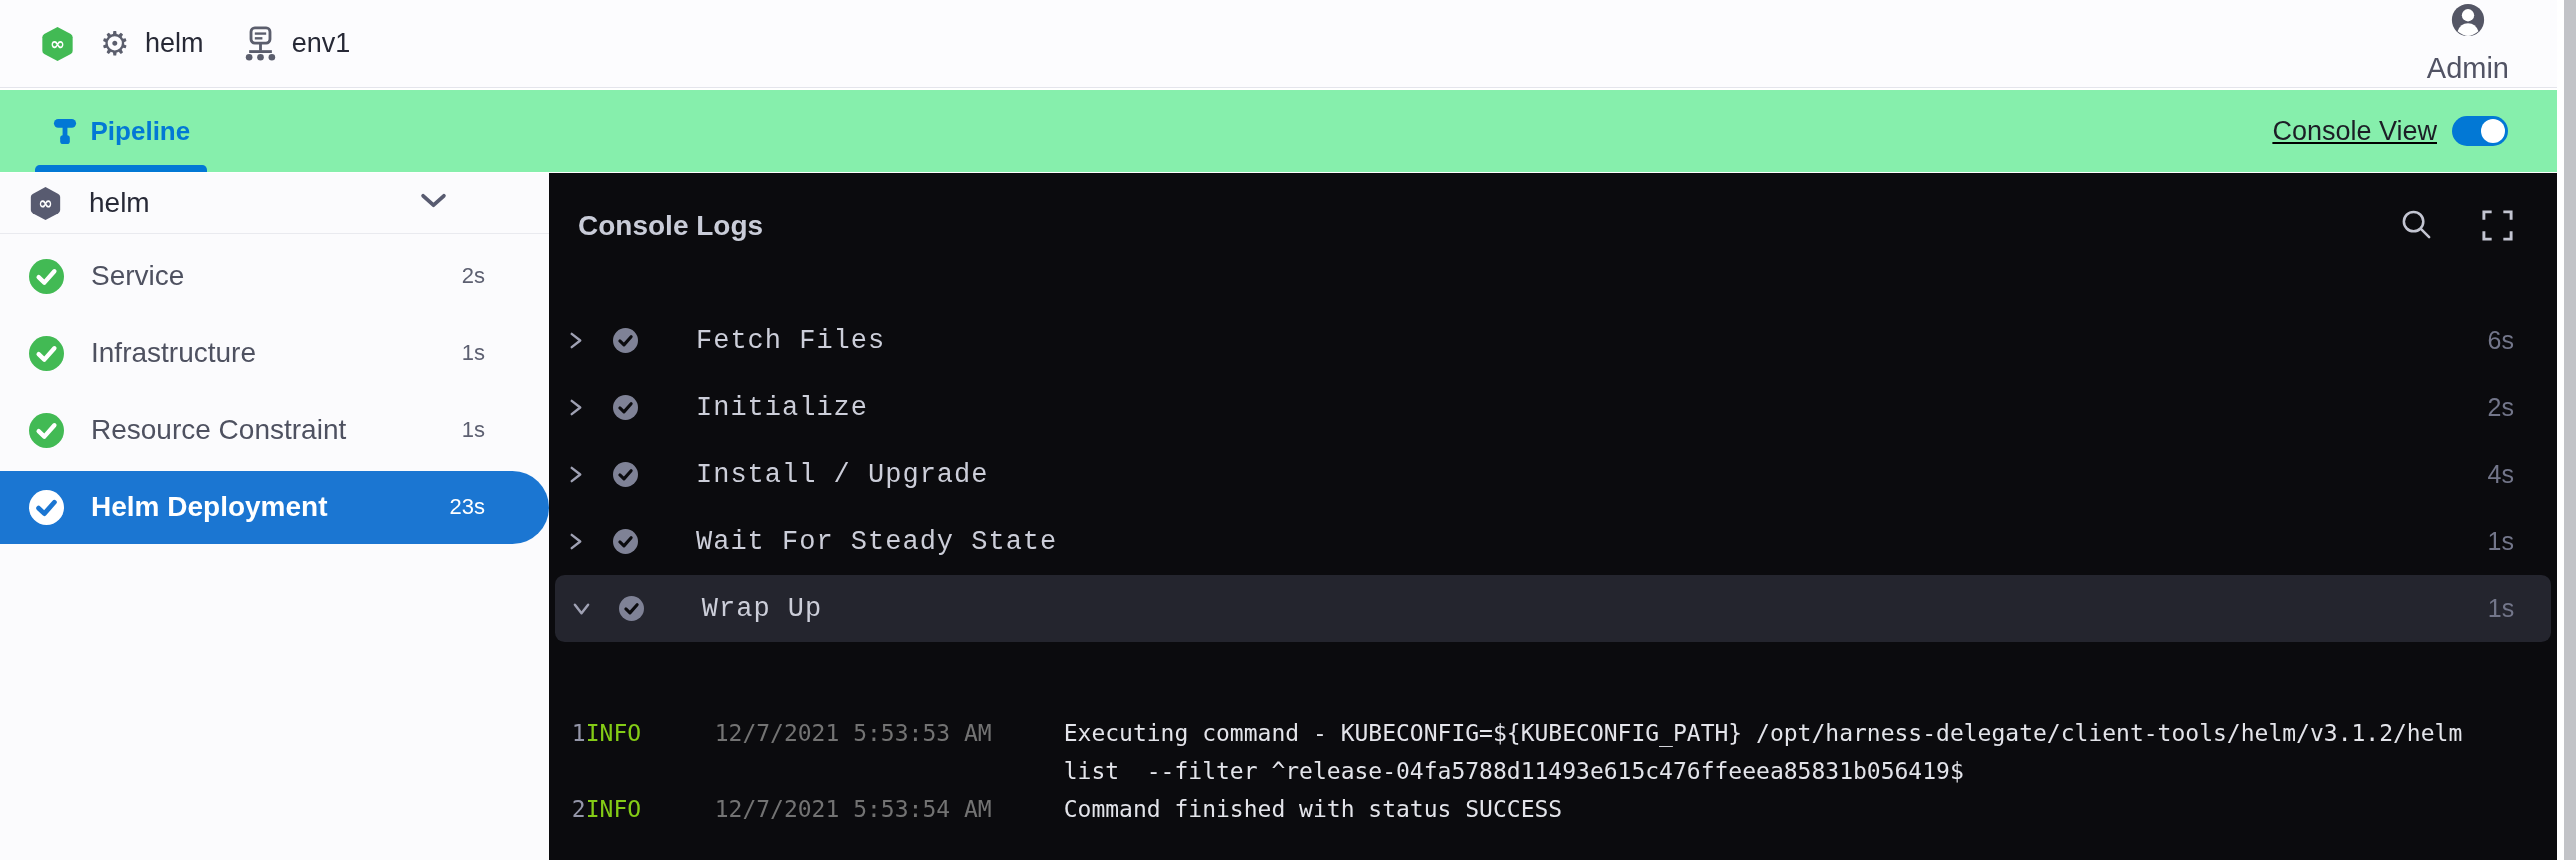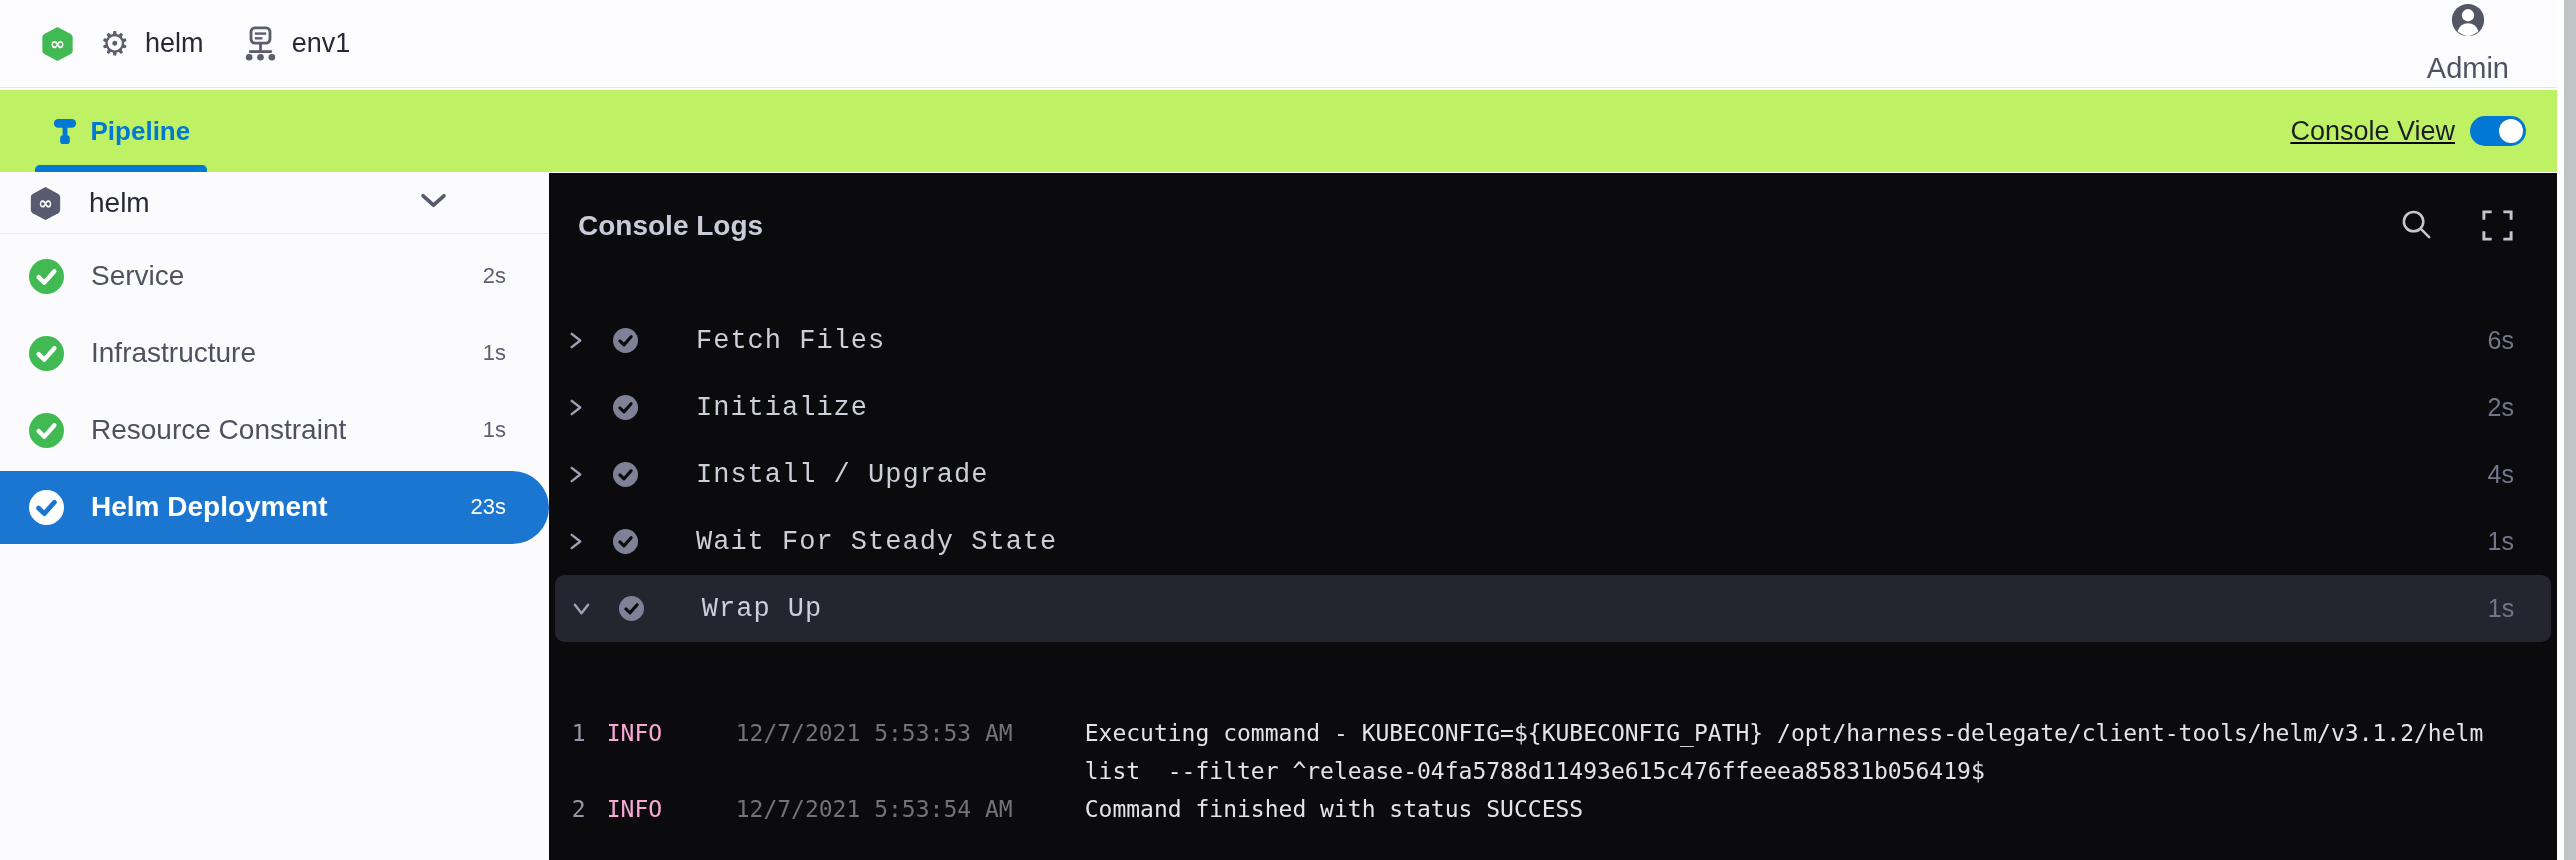--- a/index.html
+++ b/index.html
@@ -17,21 +17,21 @@
   .topbar .gear { font-size:33px; color:#5b5e6d; margin-left:25px; line-height:1; }
   .topbar .crumb-label { font-size:27px; color:#272936; margin-left:15.3px; }
   .topbar .env-ic { margin-left:40px; }
   .topbar .spacer { flex:1; }
   .topbar .admin { display:flex; align-items:center; gap:13.4px; cursor:pointer;flex-direction:column; }
   .topbar .admin-label { font-size:29px; color:#515364; }
 
   
   .tabbar {
     position:absolute; left:0; top:90px; width:2576px; height:82px;
-    background:#bef264; display:flex; align-items:center; padding:0 50px 0 35px;
+    background:#86efac; display:flex; align-items:center; padding:0 68px 0 35px;
   }
   .tab { display:flex; align-items:center; gap:12.5px; height:100%; position:relative; cursor:pointer; padding:0 17px; }
   .tab-label { font-size:26px; color:#2b2e39; }
   .tab.active .tab-label { color:#0278d5; font-weight:bold; }
   .tab-underline { position:absolute; left:0; bottom:0; width:100%; height:6.7px; background:#0278d5; border-radius:4.8px 4.8px 0 0; }
   .tab + .tab { margin-left:27px; }
   .tabbar .spacer { flex:1; }
   .consoleview { display:flex; align-items:center; gap:15px;text-decoration:underline; }
   .consoleview-label { font-size:27px; color:#1c1e26; }
   .toggle { width:56px; height:30px; background:#0278d5; border-radius:15.3px; position:relative; cursor:pointer; }
@@ -43,21 +43,21 @@
     background:#fbfbfd;
   }
   .stage-group-row {
     height:61px; display:flex; align-items:center; padding:0 0 0 29px;
     border-bottom:1.9px solid #e9eaef; position:relative; cursor:pointer;
   }
   .stage-group-label { font-size:28px; color:#272936; margin-left:27px; }
   .stage-group-row .chev { position:absolute; right:102px; top:19px; }
   .stages { margin-top:3.8px; }
   .stage-row {
-    height:77px; display:flex; align-items:center; padding:0 43px 0 29px; cursor:pointer;
+    height:77px; display:flex; align-items:center; padding:0 64px 0 29px; cursor:pointer;
   }
   .stage-label { font-size:28px; color:#4e5160; margin-left:27px; }
   .stage-dur { margin-left:auto; font-size:22px; color:#5d6071; }
   .stage-row.selected {
     height:73px; margin:1.9px 0; background:#1b76d2; border-radius:0 38px 38px 0;
   }
   .stage-row.selected .stage-label { color:#ffffff; font-weight:bold; }
   .stage-row.selected .stage-dur { color:#ffffff; }
 
   
@@ -74,21 +74,21 @@
   .step-row { height:67px; display:flex; align-items:center; padding:0 43px 0 18px; cursor:pointer; }
   .step-row .chev { width:17px; height:17px; flex:0 0 auto; }
   .step-row .stcheck { margin-left:29px; flex:0 0 auto; }
   .step-label { font-family:"Liberation Mono", monospace; font-size:27px; color:#ccced9; margin-left:58px; letter-spacing:1px; }
   .step-dur { margin-left:auto; font-size:25px; color:#73768a; }
   .step-row.expanded { background:#24252e; border-radius:9.6px; margin:0 5.8px; padding-right:37px; height:67px; }
 
   .loglines { position:absolute; left:0; top:541px; width:100%; font-family:"DejaVu Sans Mono", monospace; font-size:23px; }
   .log-row { height:38px; display:flex; align-items:center; padding-left:7.7px; white-space:pre; }
   .c-num { width:29px; text-align:right; color:#9revert496a8; color:#9496a8; flex:0 0 auto; }
-  .c-level { width:58px; margin-left:21px; color:#f9a8d4; flex:0 0 auto; }
+  .c-level { width:58px; color:#84cc16; flex:0 0 auto; }
   .c-time { width:288px; margin-left:71px; color:#737373; flex:0 0 auto; }
   .c-msg { margin-left:61px; color:#e3e4ea; }
 
   
   .scrollbar { position:absolute; right:0; top:0; width:19px; height:861px; background:#ffffff; z-index:50; }
   .scrollbar .thumb { position:absolute; right:0; top:0; width:12.5px; height:861px; background:#c2c3c7; cursor:pointer; }
 
   .icon-svg { display:block; }
 </style>
 </head>

